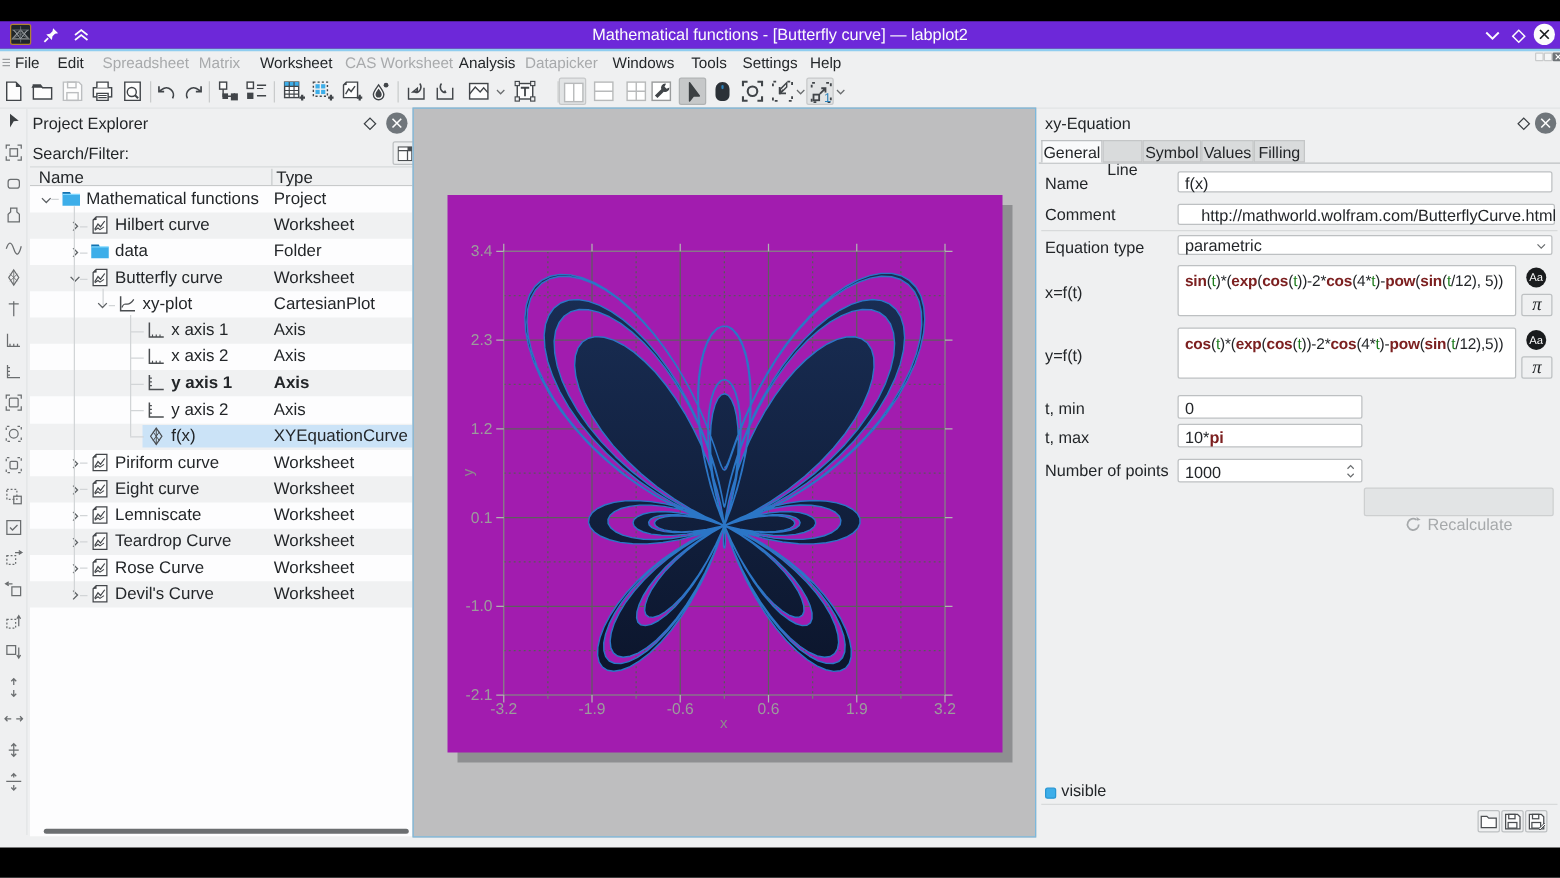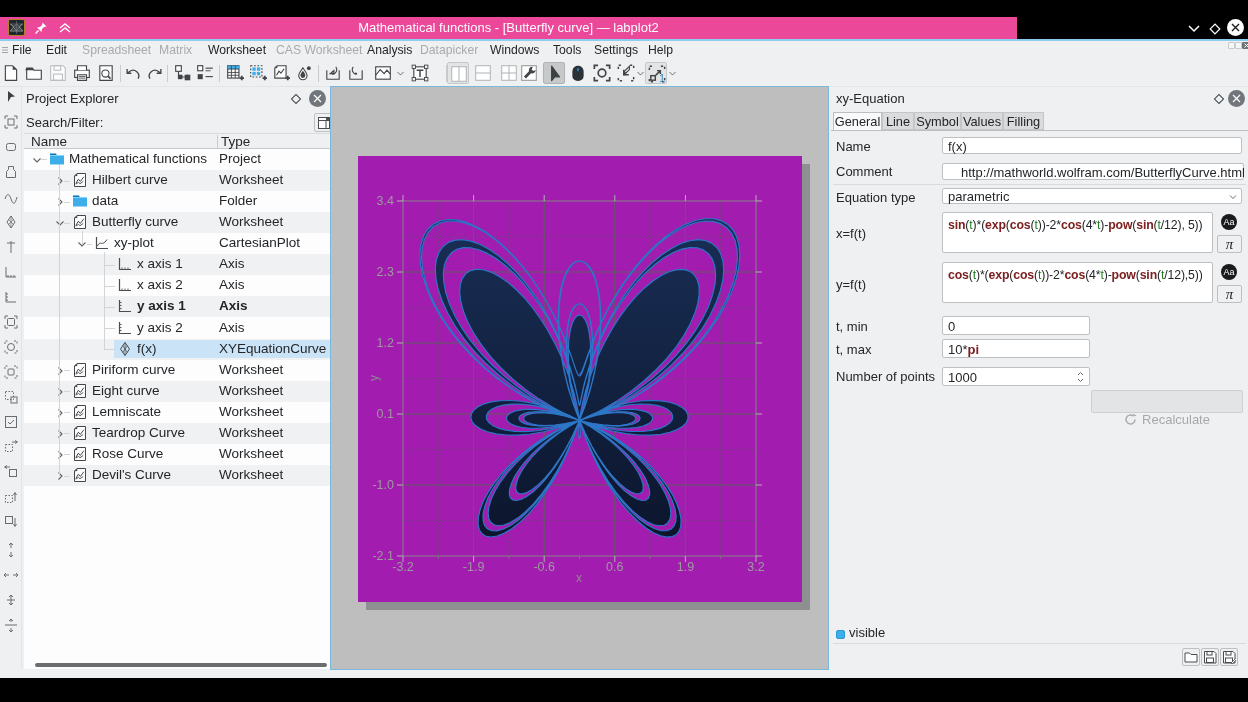--- a/index.html
+++ b/index.html
@@ -1,17 +1,17 @@
 <!DOCTYPE html>
 <html><head><meta charset="utf-8">
 <style>
 * { margin:0; padding:0; box-sizing:border-box; -webkit-font-smoothing:antialiased; }
 html,body { width:1248px; height:702px; background:#000; font-family:"Liberation Sans", sans-serif; overflow:hidden; }
 #frame { position:absolute; left:0; top:39px; width:1248px; height:639px; background:#eff0f1; }
-#titlebar { position:absolute; left:0; top:17px; width:1017px; height:22px; background:#ec4899; color:#fcfcfc; font-size:13px; }
+#titlebar { position:absolute; left:0; top:17px; width:1248px; height:22px; background:#6d28d9; color:#fcfcfc; font-size:13px; }
 #titlebar .title { position:absolute; left:0; right:0; top:3px; text-align:center; }
 #menubar { position:absolute; left:0; top:40px; width:1248px; height:20px; font-size:12.2px; color:#232629; }
 #menubar span { position:absolute; top:3px; }
 #menubar .dis { color:#a8aaac; }
 #toolbar { position:absolute; left:0; top:60px; width:1248px; height:27px; border-bottom:1px solid #e2e4e5; }
 .tbsep { position:absolute; top:5px; width:1px; height:17px; background:#c9cbcc; }
 #pe { position:absolute; left:22px; top:87px; width:308px; height:581px; font-size:13.5px; color:#232629; }
 #mdi { position:absolute; left:330px; top:86px; width:499px; height:584px; background:#bebebf; border:1px solid #7cb8dc; }
 #page { position:absolute; left:27px; top:69px; width:444px; height:446px; background:#a21caf; box-shadow:8px 8px 0 #8e8f91; }
 #rp { position:absolute; left:831px; top:87px; width:417px; height:581px; font-size:13px; color:#232629; }
@@ -692,21 +692,21 @@
     <svg width="12" height="12" viewBox="0 0 12 12" style="position:absolute;left:382px;top:6px">
       <rect x="2.8" y="2.8" width="6.4" height="6.4" fill="none" stroke="#3e4347" transform="rotate(45 6 6)"></rect>
     </svg>
     <div style="position:absolute;left:397px;top:3px;width:17px;height:17px;border-radius:50%;background:#70767b">
       <svg width="9" height="9" viewBox="0 0 9 9" style="position:absolute;left:4px;top:4px">
         <path d="M1 1l7 7M8 1L1 8" stroke="#fcfcfc" stroke-width="1.3"></path>
       </svg>
     </div>
     <div style="position:absolute;left:0px;top:25px;width:417px;height:19px;">
       <div style="position:absolute;left:2px;top:0;width:49px;height:18px;background:#f9fafb;border:1px solid #bdc0c2;border-bottom:none;z-index:2;text-align:center;font-size:12.8px;padding-top:1px">General</div>
-      <div style="position:absolute;left:51px;top:0;width:32px;height:18px;background:#d9dbdc;border:1px solid #c4c6c7;text-align:center;font-size:12.8px;padding-top:1px">Line</div>
+      <div style="position:absolute;left:51px;top:0;width:32px;height:18px;background:#d9dbdc;border:1px solid #c4c6c7;text-align:center;font-size:12.8px;padding-top:15px">Line</div>
       <div style="position:absolute;left:83px;top:0;width:47px;height:18px;background:#d9dbdc;border:1px solid #c4c6c7;text-align:center;font-size:12.8px;padding-top:1px">Symbol</div>
       <div style="position:absolute;left:130px;top:0;width:42px;height:18px;background:#d9dbdc;border:1px solid #c4c6c7;text-align:center;font-size:12.8px;padding-top:1px">Values</div>
       <div style="position:absolute;left:172px;top:0;width:41px;height:18px;background:#d9dbdc;border:1px solid #c4c6c7;text-align:center;font-size:12.8px;padding-top:1px">Filling</div>
       <div style="position:absolute;left:0;top:18px;width:417px;height:1px;background:#bdc0c2;z-index:1"></div>
     </div>
     <div class="lbl" style="left:5px;top:52px">Name</div>
     <div class="inp" style="left:111px;top:50px;width:300px;height:17px;padding-top:1px">f(x)</div>
     <div class="lbl" style="left:5px;top:77px">Comment</div>
     <div class="inp" style="left:111px;top:76px;width:302px;height:17px;padding-top:1px;font-size:13px;padding-left:18px">http://mathworld.wolfram.com/ButterflyCurve.html</div>
     <div style="position:absolute;left:2px;top:97px;width:413px;height:1px;background:#d8dadb"></div>

